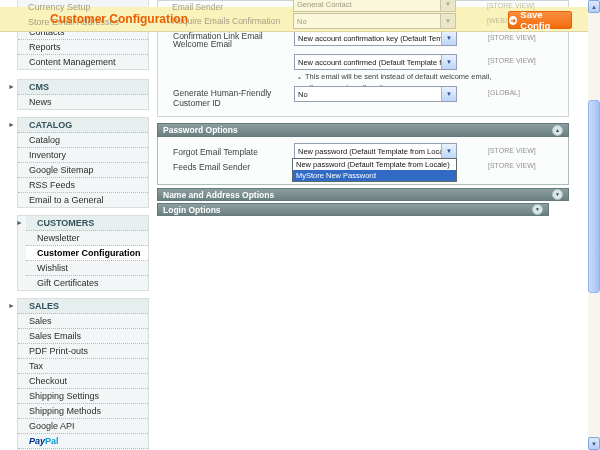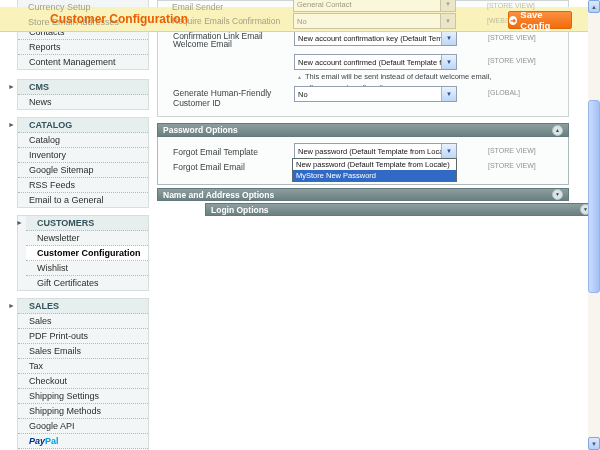--- a/index.html
+++ b/index.html
@@ -106,22 +106,22 @@
       <div class="side-item active">Customer Configuration</div>
       <div class="side-item">Wishlist</div>
       <div class="side-item">Gift Certificates</div>
     </div>
     <div class="side-group">
       <div class="side-head">
         <span class="arr">►</span>
         <span>SALES</span>
       </div>
       <div class="side-item">Sales</div>
+      <div class="side-item">Sales Emails</div>
       <div class="side-item">PDF Print-outs</div>
-      <div class="side-item">Sales Emails</div>
       <div class="side-item">Tax</div>
       <div class="side-item">Checkout</div>
       <div class="side-item">Shipping Settings</div>
       <div class="side-item">Shipping Methods</div>
       <div class="side-item">Google API</div>
       <div class="side-item">
         <span class="pp1">Pay</span><span class="pp2">Pal</span>
       </div>
       <div class="side-item">Payment Methods</div>
     </div>
@@ -156,34 +156,34 @@
     <div class="sect-head" style="left:-1px;top:-1px;width:412px;height:14px;">
       <span>Password Options</span>
       <span class="cbtn">▲</span>
     </div>
     <div class="flabel" style="left:15px;top:23px;">Forgot Email Template</div>
     <div class="sel" style="left:136px;top:19px;width:163px;">
       <span class="txt">New password (Default Template from Locale)</span>
       <span class="abtn">▼</span>
     </div>
     <div class="scope" style="left:330px;top:23px;">[STORE VIEW]</div>
-    <div class="flabel" style="left:15px;top:38px;">Forgot Email Email</div>
+    <div class="flabel" style="left:15px;top:38px;">Feeds Email Sender</div>
     <div class="scope" style="left:330px;top:38px;">[STORE VIEW]</div>
   </div>
 
   <div id="dd-list">
     <div class="dd-opt">New password (Default Template from Locale)</div>
     <div class="dd-opt hl">MyStore New Password</div>
   </div>
 
   <div class="sect-head" style="left:157px;top:188px;width:412px;height:13px;">
     <span>Name and Address Options</span>
     <span class="cbtn">▼</span>
   </div>
-  <div class="sect-head" style="left:157px;top:203px;width:392px;height:13px;margin-left:48px;">
+  <div class="sect-head" style="left:157px;top:203px;width:392px;height:13px;">
     <span>Login Options</span>
     <span class="cbtn">▼</span>
   </div>
 
   <div id="band">
     <div id="band-bg"></div>
 
     <div class="side-item mut" style="position:absolute;left:28px;top:-4px;border:none;background:none;padding:0;">Currency Setup</div>
     <div class="side-item mut" style="position:absolute;left:28px;top:11px;border:none;background:none;padding:0;">Store Email Addresses</div>
 

